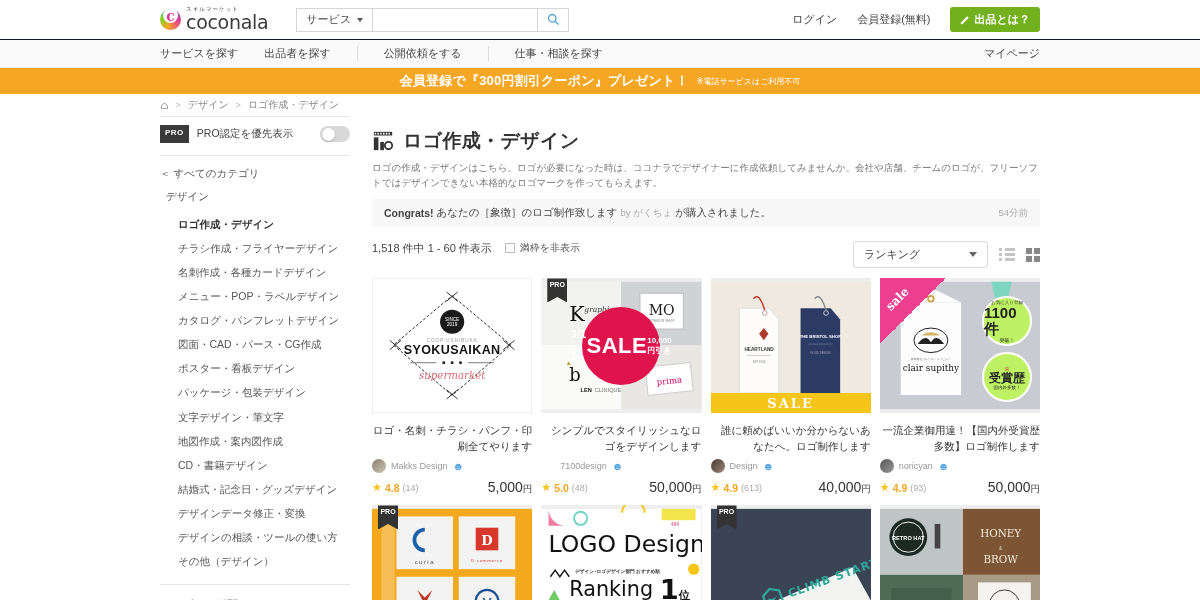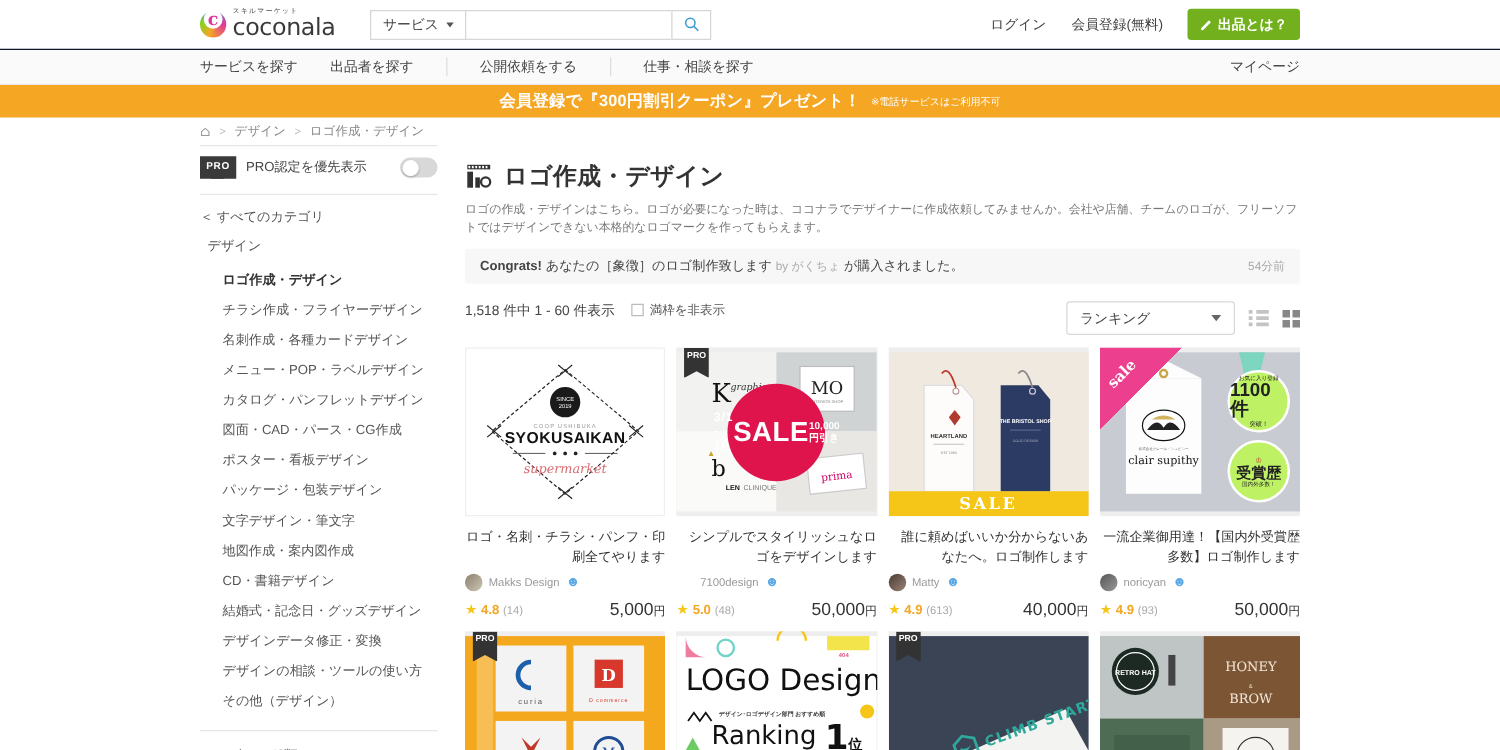--- a/index.html
+++ b/index.html
@@ -466,21 +466,21 @@
               <line x1="103" y1="66" x2="129" y2="66" stroke="#8895b5" stroke-width="0.5"></line>
               <text x="116" y="76" font-size="3" fill="#aab" text-anchor="middle">GOOD DESIGN</text>
             </svg>
             <div class="sale-bar">
               <span>SALE</span>
             </div>
           </div>
           <div class="card-title">誰に頼めばいいか分からないあなたへ。ロゴ制作します</div>
           <div class="seller-row">
             <span class="avatar" style="background:linear-gradient(135deg,#4a3b33,#9b8476)"></span>
-            <span class="seller-name">Matty</span>
+            <span class="seller-name">Design</span>
             <span class="ghost">☻</span>
           </div>
           <div class="rate-row">
             <span class="star">★</span>
             <span class="rate-val">4.9</span>
             <span class="rate-cnt">(613)</span>
             <span class="price"><span>40,000</span><small>円</small></span>
           </div>
         </div>
 

